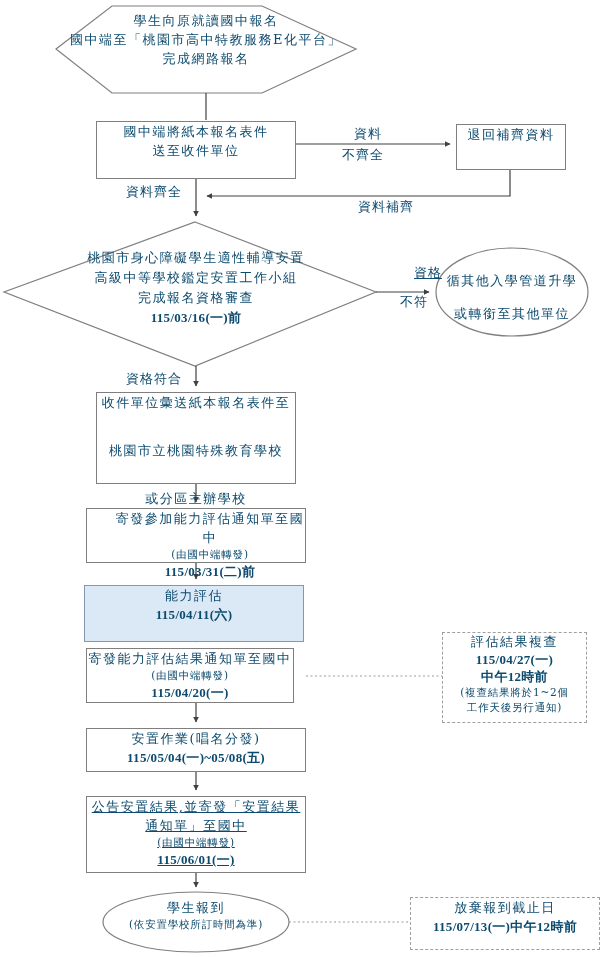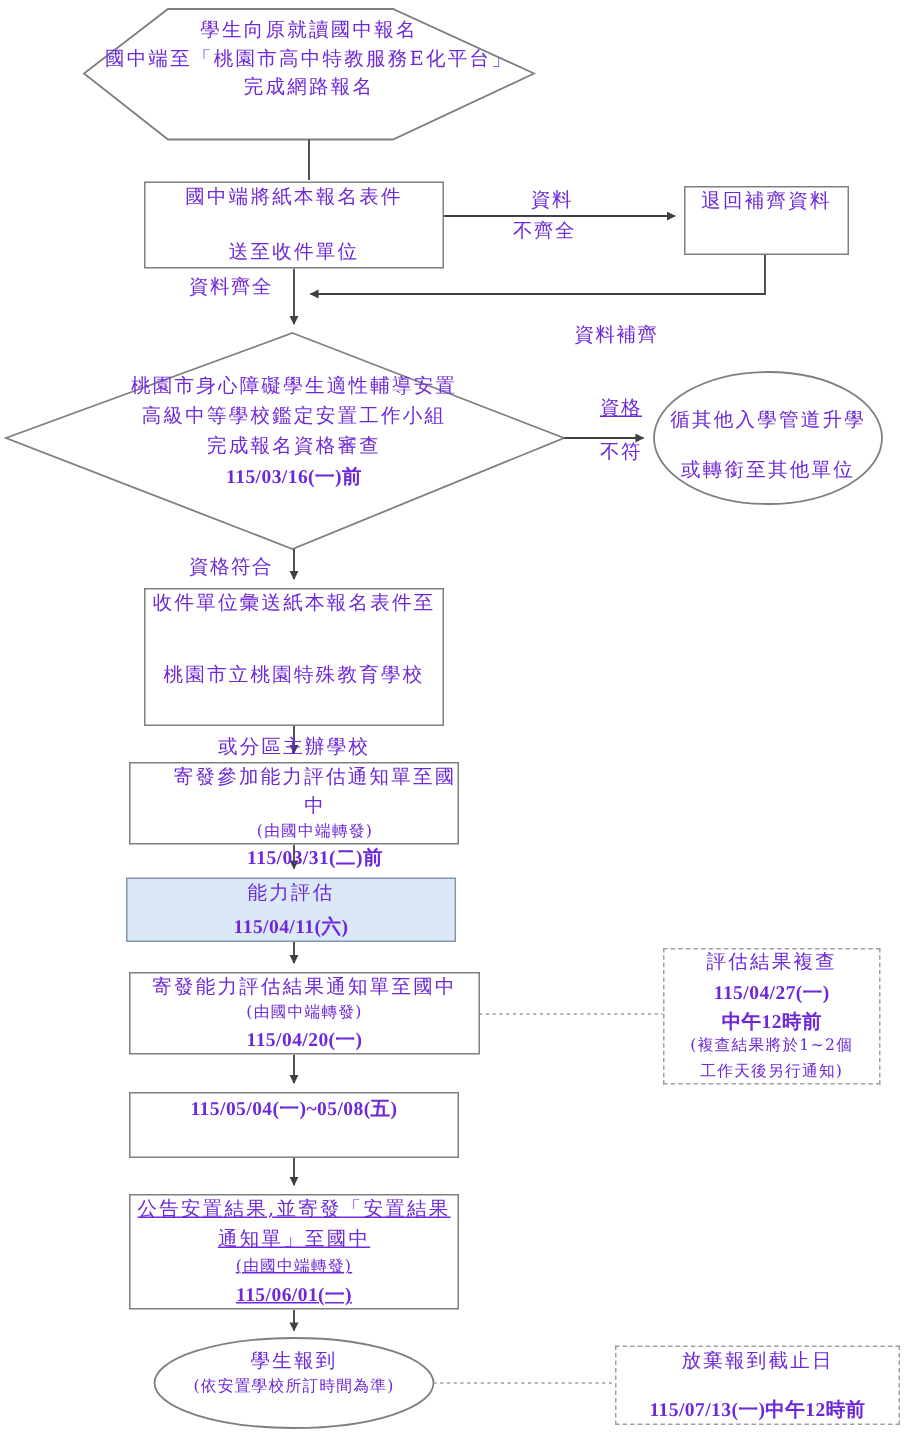--- a/index.html
+++ b/index.html
@@ -1,20 +1,20 @@
 <!DOCTYPE html>
 <html><head>
 <meta charset="utf-8">
 <style>
   html,body{margin:0;padding:0;background:#fff;}
   .canvas{position:relative;width:611px;height:957px;background:#ffffff;
-    font-family:"DejaVu Serif","Liberation Serif",serif;color:#6d28d9;overflow:hidden;}
+    font-family:"DejaVu Serif","Liberation Serif",serif;color:#0c4a6e;overflow:hidden;}
   svg.wires{position:absolute;left:0;top:0;z-index:1;}
   .box{position:absolute;z-index:2;border:1.2px solid #7f7f7f;background:#fff;
-    display:flex;flex-direction:column;align-items:center;justify-content:space-between;
+    display:flex;flex-direction:column;align-items:center;justify-content:flex-start;
     box-sizing:border-box;text-align:center;}
   .box.dashedb{border:1px dashed #a0a0a0;background:#fff;}
   .box.blueb{background:#dbe8f6;border:1.2px solid #8496b0;}
   .overlay{position:absolute;z-index:3;display:flex;flex-direction:column;align-items:center;
     justify-content:flex-start;text-align:center;}
   .zh{font-size:13px;letter-spacing:1.5px;line-height:20px;}
   .zh-t{font-size:13px;letter-spacing:1.5px;line-height:19px;}
   .date{font-family:"Liberation Serif","DejaVu Serif",serif;font-weight:700;
     font-size:13px;letter-spacing:.3px;line-height:19px;}
   .note{font-size:10.5px;letter-spacing:.8px;line-height:15px;}
@@ -86,40 +86,41 @@
     <span class="zh">或分區主辦學校</span>
     <span class="date">115/03/16(一)前</span>
   </div>
 
   <div class="box" style="left:86px;top:508px;width:220px;height:55px;padding-left:28px;">
     <span class="zh-t">寄發參加能力評估通知單至國中</span>
     <span class="note">(由國中端轉發)</span>
     <span class="date">115/03/31(二)前</span>
   </div>
 
-  <div class="box blueb" style="left: 84px; top: 585px; width: 220px; height: 43px; background: rgb(219, 232, 246); border-color: rgb(132, 150, 176);">
+  <div class="box blueb" style="left: 84px; top: 585px; width: 220px; height: 57px; background: rgb(219, 232, 246); border-color: rgb(132, 150, 176);">
     <span class="zh-t">能力評估</span>
     <span class="date">115/04/11(六)</span>
   </div>
 
-  <div class="box" style="left:86px;top:648px;width:234px;height:55px;">
+  <div class="box" style="left:86px;top:648px;width:208px;height:55px;">
     <span class="zh-t">寄發能力評估結果通知單至國中</span>
     <span class="note">(由國中端轉發)</span>
     <span class="date">115/04/20(一)</span>
   </div>
 
   <div class="box dashedb" style="left:442px;top:632px;width:145px;height:91px;">
     <span class="zh-t" style="line-height:18px;">評估結果複查</span>
     <span class="date" style="line-height:17px;">115/04/27(一)</span>
     <span class="date" style="line-height:17px;">中午12時前</span>
     <span class="note">(複查結果將於1~2個</span>
     <span class="note">工作天後另行通知)</span>
   </div>
 
   <div class="box" style="left:86px;top:728px;width:220px;height:44px;">
+    <span class="zh-t">安置作業(唱名分發)</span>
     <span class="date">115/05/04(一)~05/08(五)</span>
   </div>
 
   <div class="box" style="left:86px;top:796px;width:220px;height:77px;text-decoration:underline;">
     <span class="zh-t">公告安置結果,並寄發「安置結果</span>
     <span class="zh-t">通知單」至國中</span>
     <span class="note">(由國中端轉發)</span>
     <span class="date">115/06/01(一)</span>
   </div>
 
@@ -129,18 +130,18 @@
   </div>
 
   <div class="box dashedb" style="left:410px;top:897px;width:190px;height:53px;">
     <span class="zh-t">放棄報到截止日</span>
     <span class="date">115/07/13(一)中午12時前</span>
   </div>
 
   <div class="lbl" style="left:340px;top:126px;width:56px;">資料</div>
   <div class="lbl" style="left:330px;top:147px;width:66px;">不齊全</div>
   <div class="lbl" style="left:118px;top:184px;width:72px;">資料齊全</div>
-  <div class="lbl" style="left:376px;top:199px;width:70px;margin-top:17px;">資料補齊</div>
-  <div class="lbl" style="left:394px;top:265px;width:40px;text-decoration:underline;">資格</div>
+  <div class="lbl" style="left:351px;top:199px;width:70px;">資料補齊</div>
+  <div class="lbl" style="left:408px;top:265px;width:40px;text-decoration:underline;">資格</div>
   <div class="lbl" style="left:394px;top:294px;width:40px;">不符</div>
   <div class="lbl" style="left:118px;top:371px;width:72px;">資格符合</div>
 
 </div>
 
 </body></html>

